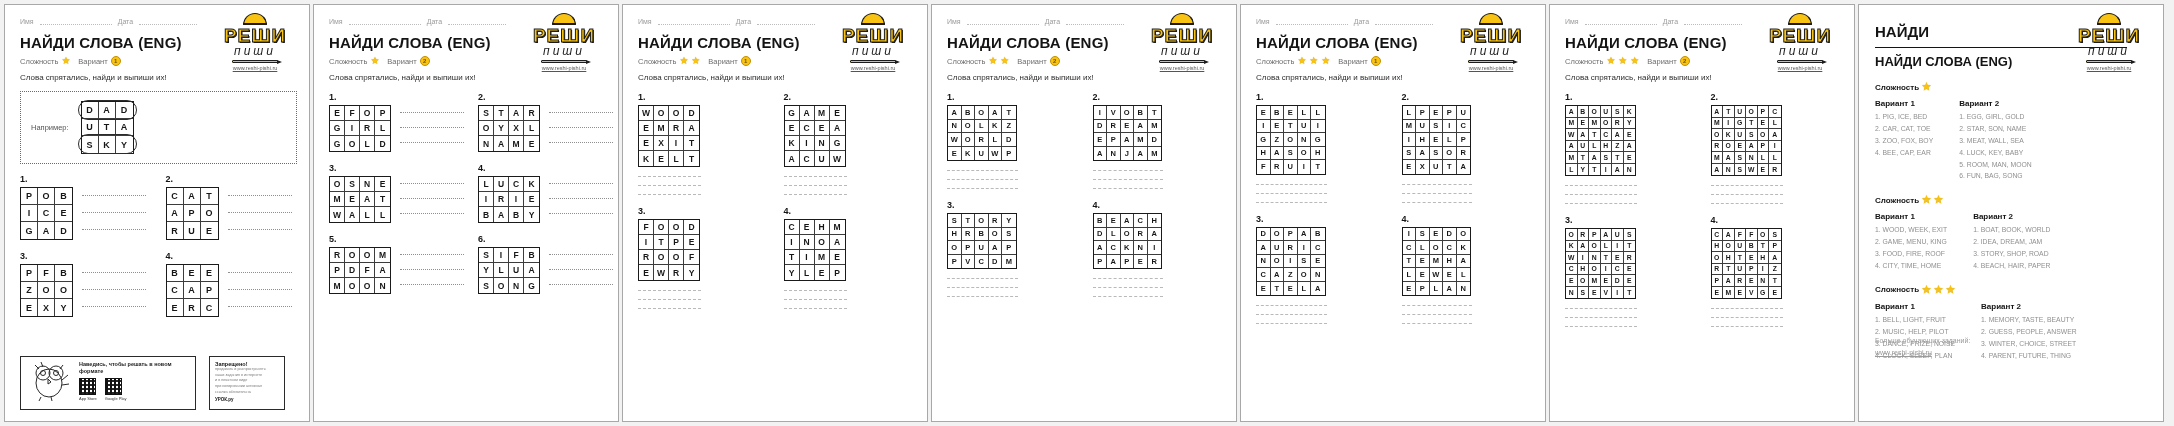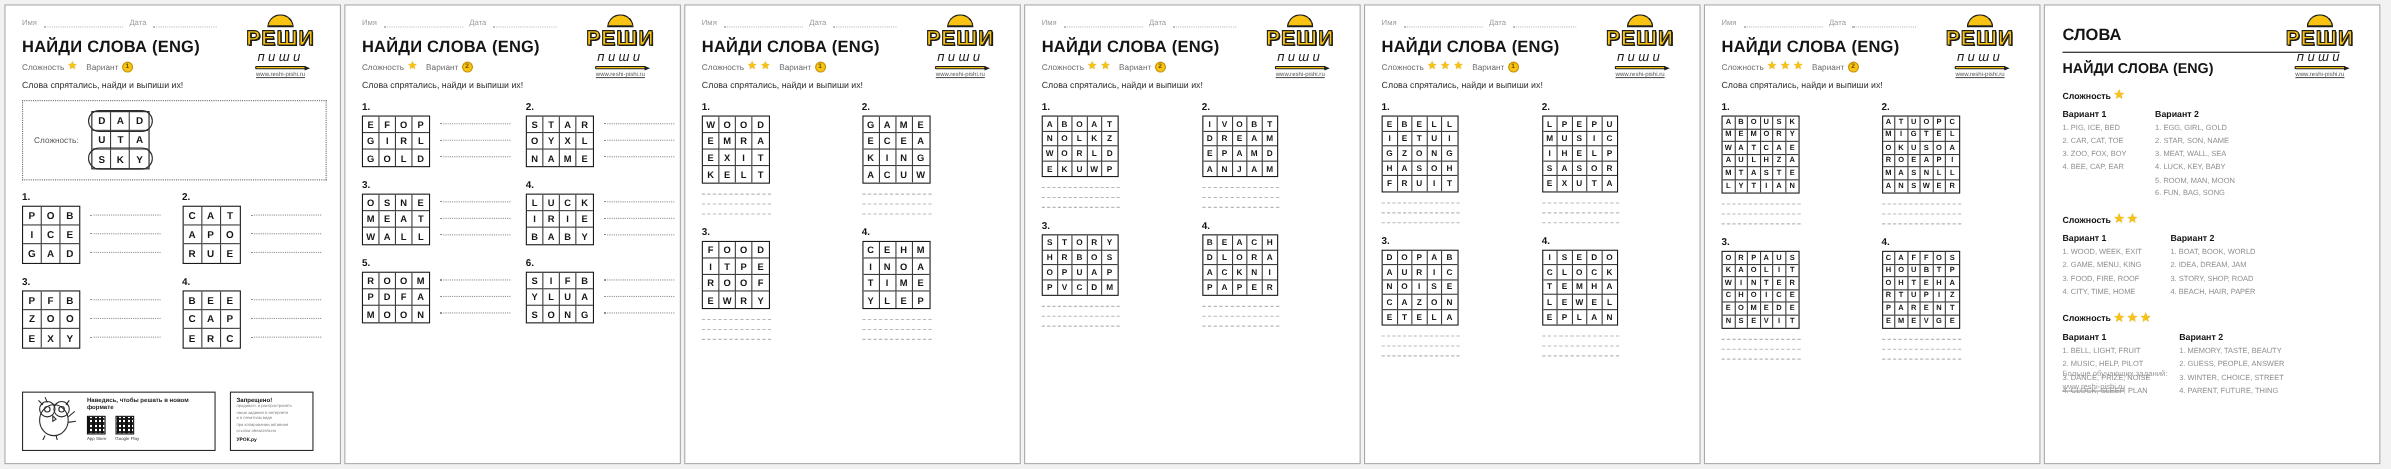--- a/index.html
+++ b/index.html
@@ -116,21 +116,21 @@
       </div>
       <div class="ws-title">НАЙДИ СЛОВА (ENG)</div>
       <div class="meta">
         <span>Сложность</span>
         <span class="star">★</span>
         <span style="margin-left: 5px;">Вариант</span>
         <span class="coin">1</span>
       </div>
       <div class="instruction">Слова спрятались, найди и выпиши их!</div>
       <div class="example">
-        <div class="ex-label">Сложность:</div>
+        <div class="ex-label">Например:</div>
         <div class="gridwrap">
           <div class="lgrid" style="grid-template-columns: repeat(3, 17px);">
             <div class="cell" style="width: 17px; height: 17px; font-size: 9px;">D</div>
             <div class="cell" style="width: 17px; height: 17px; font-size: 9px;">A</div>
             <div class="cell lastcol" style="width: 17px; height: 17px; font-size: 9px;">D</div>
             <div class="cell" style="width: 17px; height: 17px; font-size: 9px;">U</div>
             <div class="cell" style="width: 17px; height: 17px; font-size: 9px;">T</div>
             <div class="cell lastcol" style="width: 17px; height: 17px; font-size: 9px;">A</div>
             <div class="cell lastrow" style="width: 17px; height: 17px; font-size: 9px;">S</div>
             <div class="cell lastrow" style="width: 17px; height: 17px; font-size: 9px;">K</div>
@@ -1172,21 +1172,21 @@
       </div>
     </div>
     <div class="page apage">
       <div class="logo">
         <div class="protractor"></div>
         <div class="logo-word1">РЕШИ</div>
         <div class="logo-word2">пиши</div>
         <div class="pencil"></div>
         <div class="logo-url">www.reshi-pishi.ru</div>
       </div>
-      <div class="a-title">СЛОВА</div>
+      <div class="a-title">НАЙДИ</div>
       <hr class="a-rule">
       <div class="a-sub">НАЙДИ СЛОВА (ENG)</div>
       <div class="a-sec">
         <div class="a-diff">
           <span>Сложность</span>
           <span class="star">★</span>
         </div>
         <div class="a-cols">
           <div class="a-col">
             <div class="a-col-h">Вариант 1</div>

